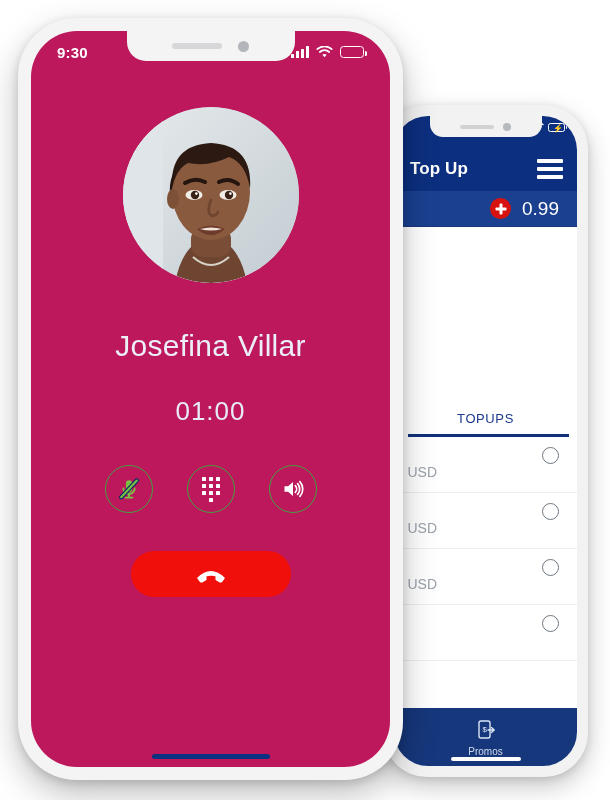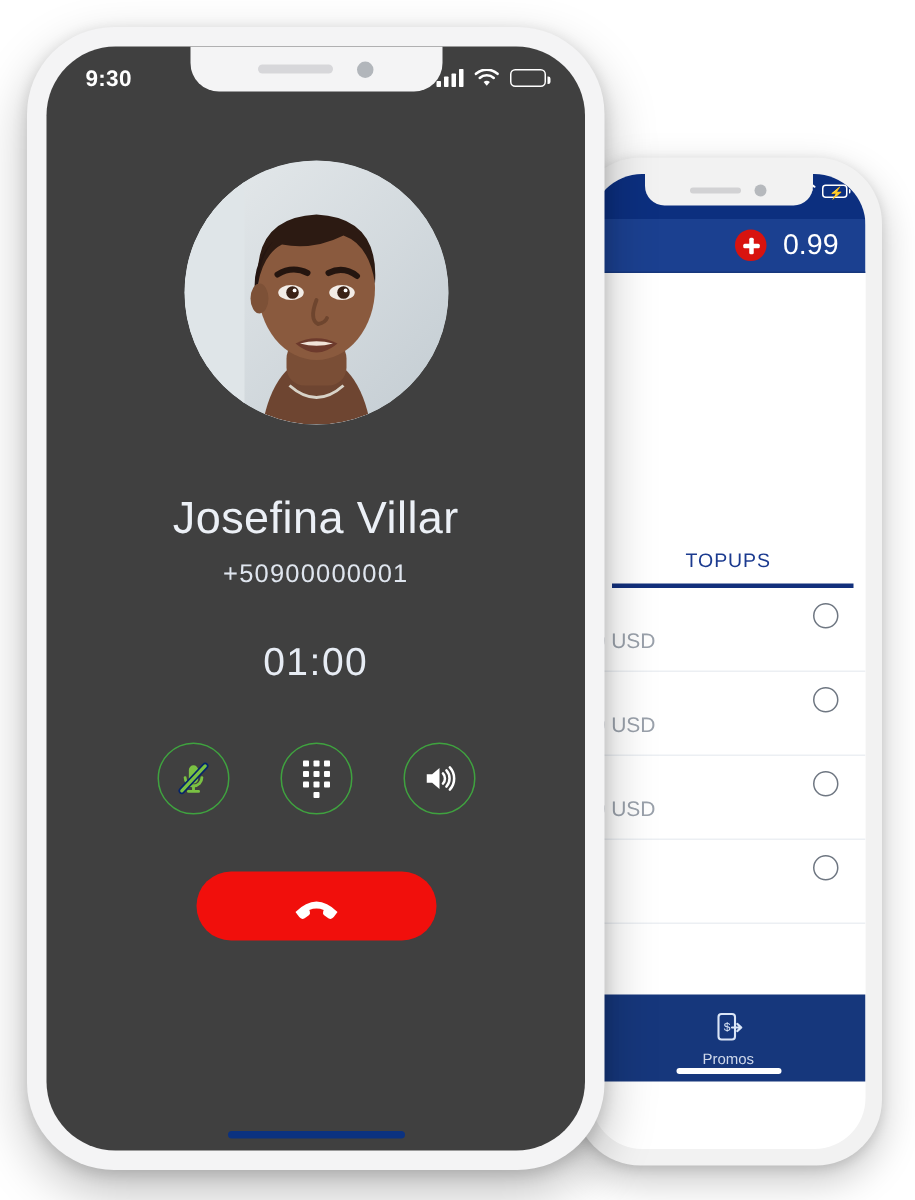--- a/index.html
+++ b/index.html
@@ -137,21 +137,21 @@
     width: 385px; height: 762px;
     background: #f4f4f5;
     border-radius: 58px;
     box-shadow: 0 14px 34px rgba(0,0,0,0.26), 0 3px 10px rgba(0,0,0,0.14);
     padding: 13px;
     z-index: 3;
   }
   .phone-left .screen {
     position: relative;
     width: 100%; height: 100%;
-    background: #404040;
+    background: #be185d;
     border-radius: 46px;
     overflow: hidden;
     display: flex; flex-direction: column;
   }
   .l-statusbar {
     position: relative; height: 42px; flex: none;
     display:flex; align-items:center; justify-content:space-between;
     padding: 0 26px;
   }
   .l-notch {
@@ -235,20 +235,28 @@
             <path d="M6.5 8.6 L4.9 6.7 a2.6 2.6 0 0 1 3.2 0 Z" fill="#fff"></path>
             <path d="M2.9 4.6 a5.4 5.4 0 0 1 7.2 0" stroke="#fff" stroke-width="1.3" fill="none" stroke-linecap="round"></path>
             <path d="M1 2.5 a8.3 8.3 0 0 1 11 0" stroke="#fff" stroke-width="1.3" fill="none" stroke-linecap="round"></path>
           </svg>
           <span class="batt-green">
             <span class="fill"></span><span class="bolt">⚡</span>
           </span>
         </div>
       </div>
 
+      <div class="r-header">
+        <span class="title">Top Up</span>
+        <span class="hamburger">
+          <span></span>
+            <span></span>
+            <span></span>
+        </span>
+      </div>
 
       <div class="r-balance">
         <span class="plus-badge"></span>
         <span class="amount">0.99</span>
       </div>
 
       <div class="r-body">
         <div class="r-spacer"></div>
 
         <div class="topups-tab">
@@ -357,21 +365,20 @@
 
               <path d="M74 122 q14 -7 28 0 q-14 12 -28 0 Z" fill="#6d3a2c"></path>
               <path d="M77 122 q11 -3 22 0 q-11 3 -22 0 Z" fill="#f0e3d8"></path>
 
               <path d="M70 150 q18 16 36 0" stroke="#d8d3c8" stroke-width="2" fill="none"></path>
             </g>
           </svg>
         </div>
 
         <div class="caller-name">Josefina Villar</div>
-        <div class="caller-number">+50900000001</div>
         <div class="call-timer">01:00</div>
 
         <div class="controls">
           <div class="ctrl-btn">
             <svg width="24" height="24" viewBox="0 0 24 24">
               <path d="M12 3.2 a3.1 3.1 0 0 1 3.1 3.1 v6 a3.1 3.1 0 0 1 -6.2 0 v-6 A3.1 3.1 0 0 1 12 3.2 Z" fill="#7ac143"></path>
               <path d="M6.4 11.4 a5.6 5.6 0 0 0 11.2 0" stroke="#7ac143" stroke-width="1.9" fill="none" stroke-linecap="round"></path>
               <path d="M12 17 v3.4 M8.6 20.6 h6.8" stroke="#7ac143" stroke-width="1.9" stroke-linecap="round"></path>
               <path d="M4.2 20.2 L19.8 3.6" stroke="#04246b" stroke-width="4.4" stroke-linecap="round"></path>
               <path d="M4.2 20.2 L19.8 3.6" stroke="#7ac143" stroke-width="2.2" stroke-linecap="round"></path>

